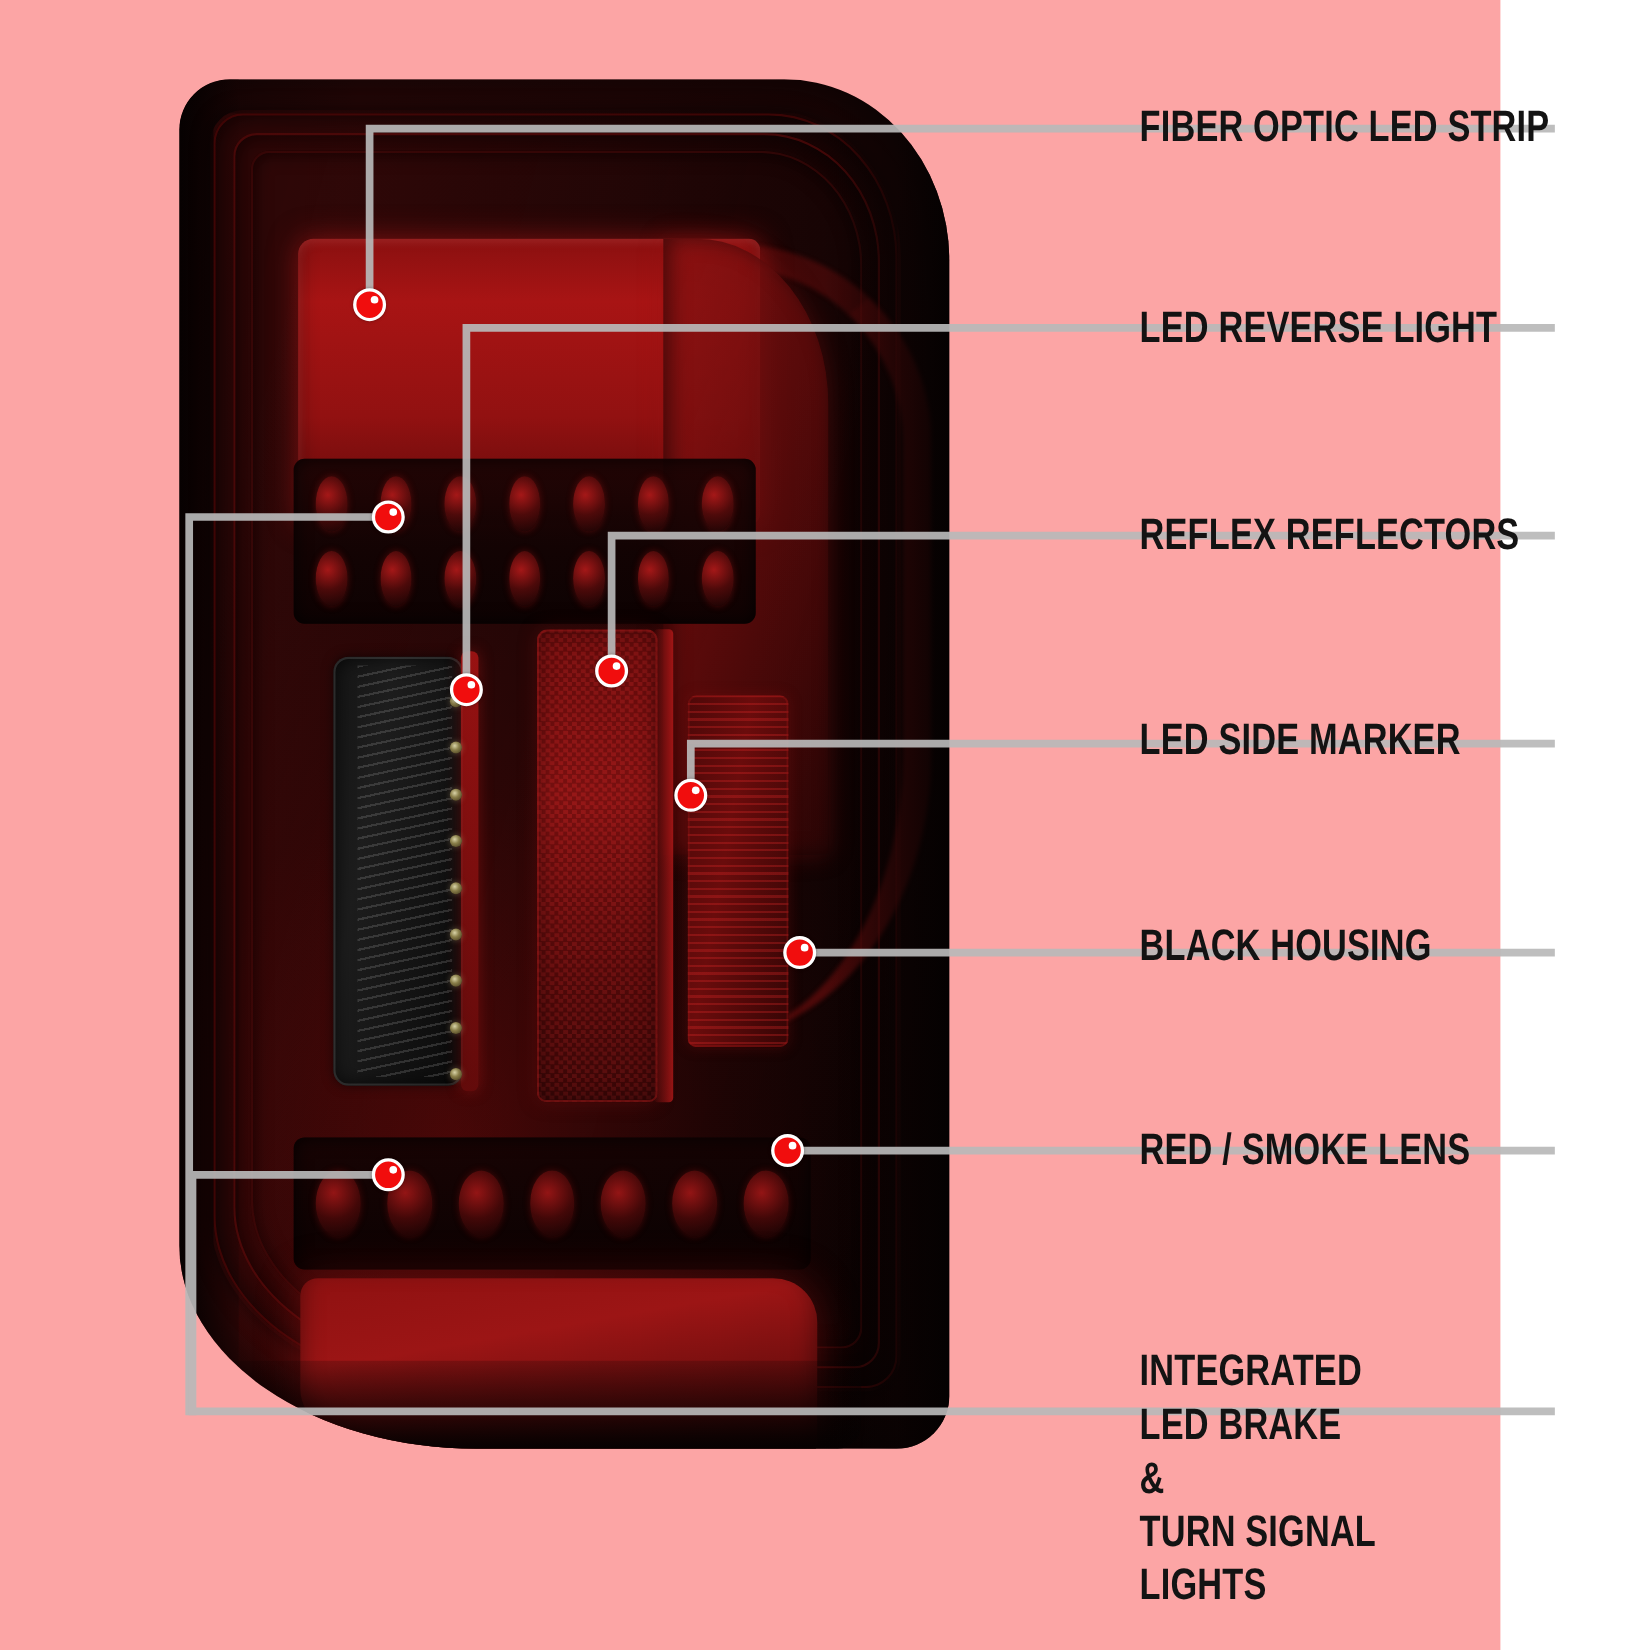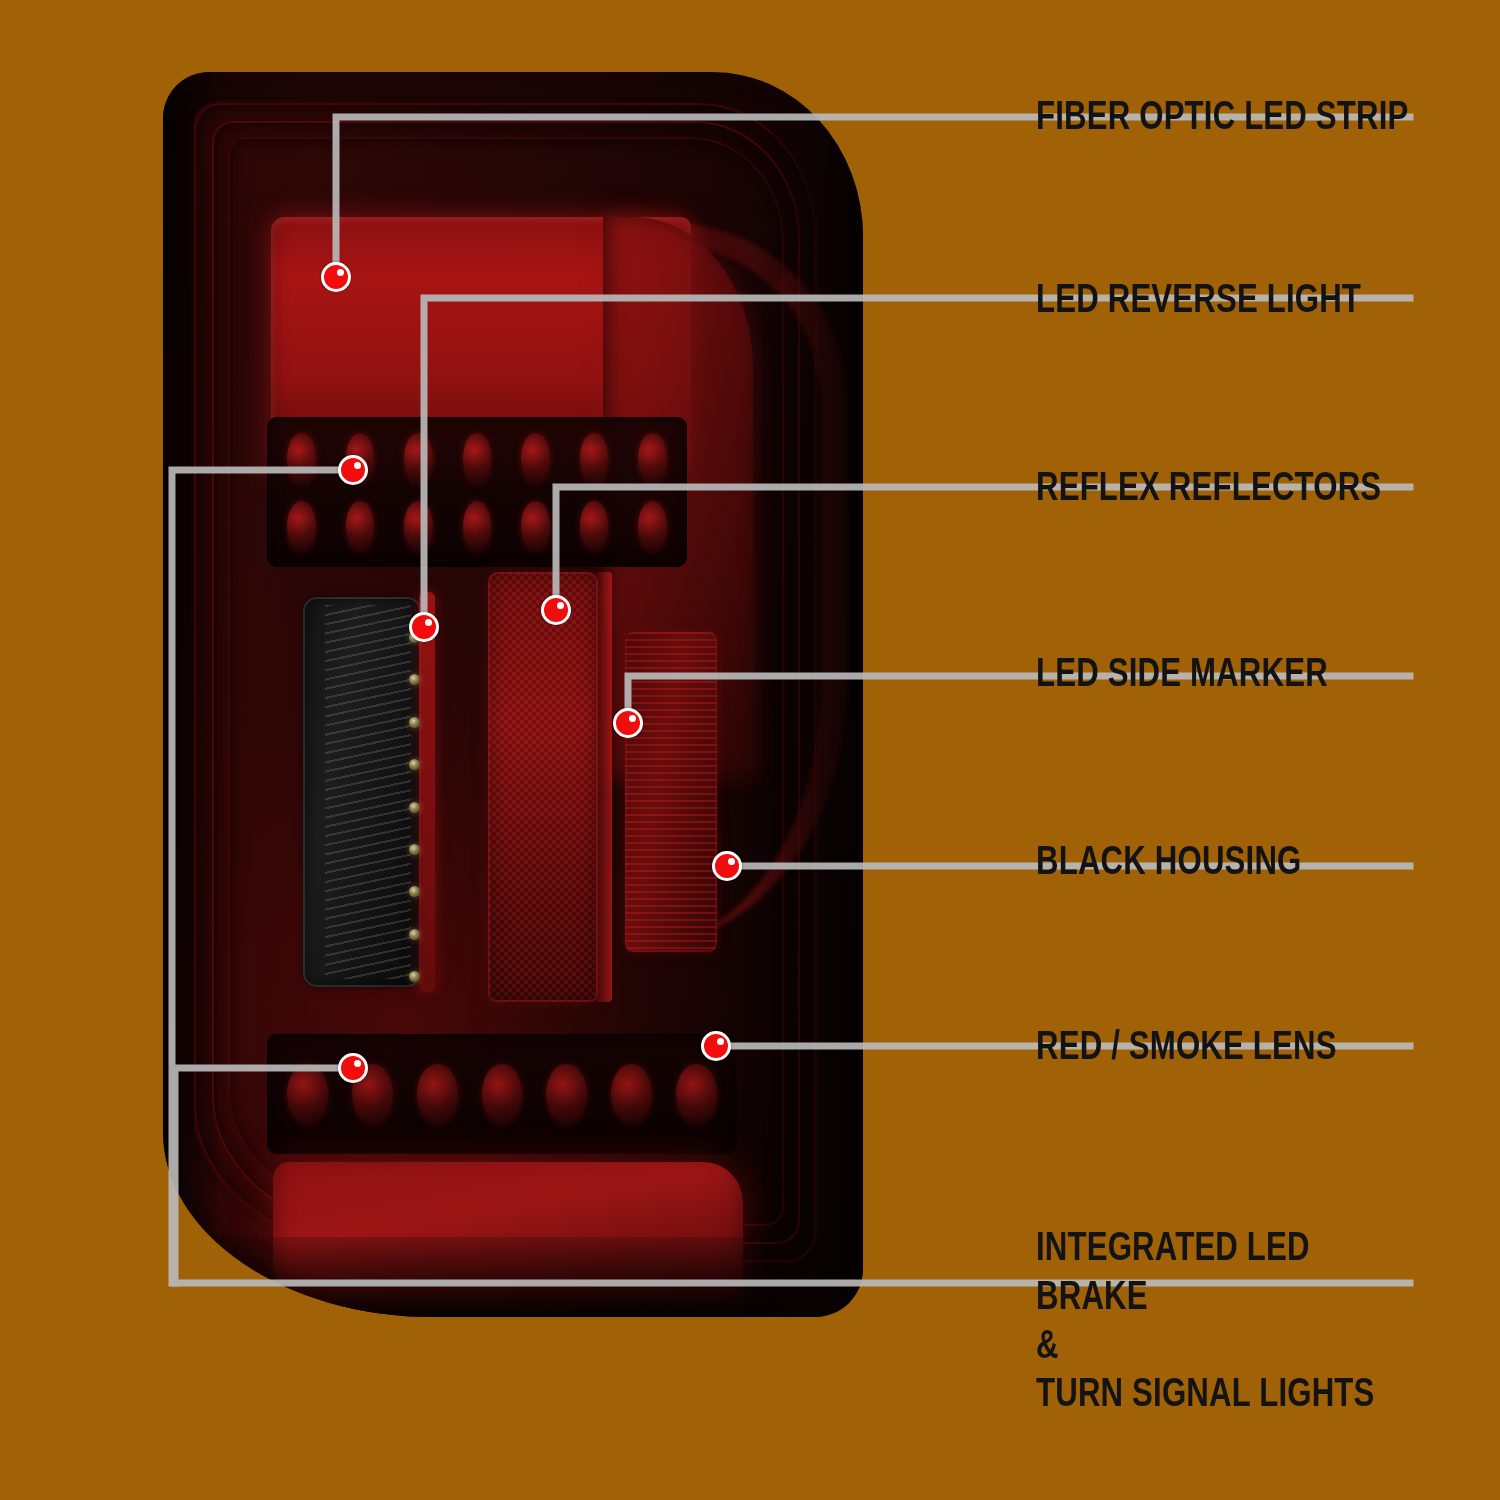--- a/index.html
+++ b/index.html
@@ -8,23 +8,23 @@
     background: #ffffff;
   }
   body {
     width: 1500px;
     height: 1500px;
     font-family: "Liberation Sans", sans-serif;
     overflow: hidden;
   }
   #stage {
     position: relative;
-    width: 1500px;
+    width: 1364px;
     height: 1500px;
-    background: #a16207;
+    background: #fca5a5;
   }
 
   
   .taillight-wrap {
     position: absolute;
     left: 163px;
     top: 72px;
     width: 700px;
     height: 1245px;
   }

